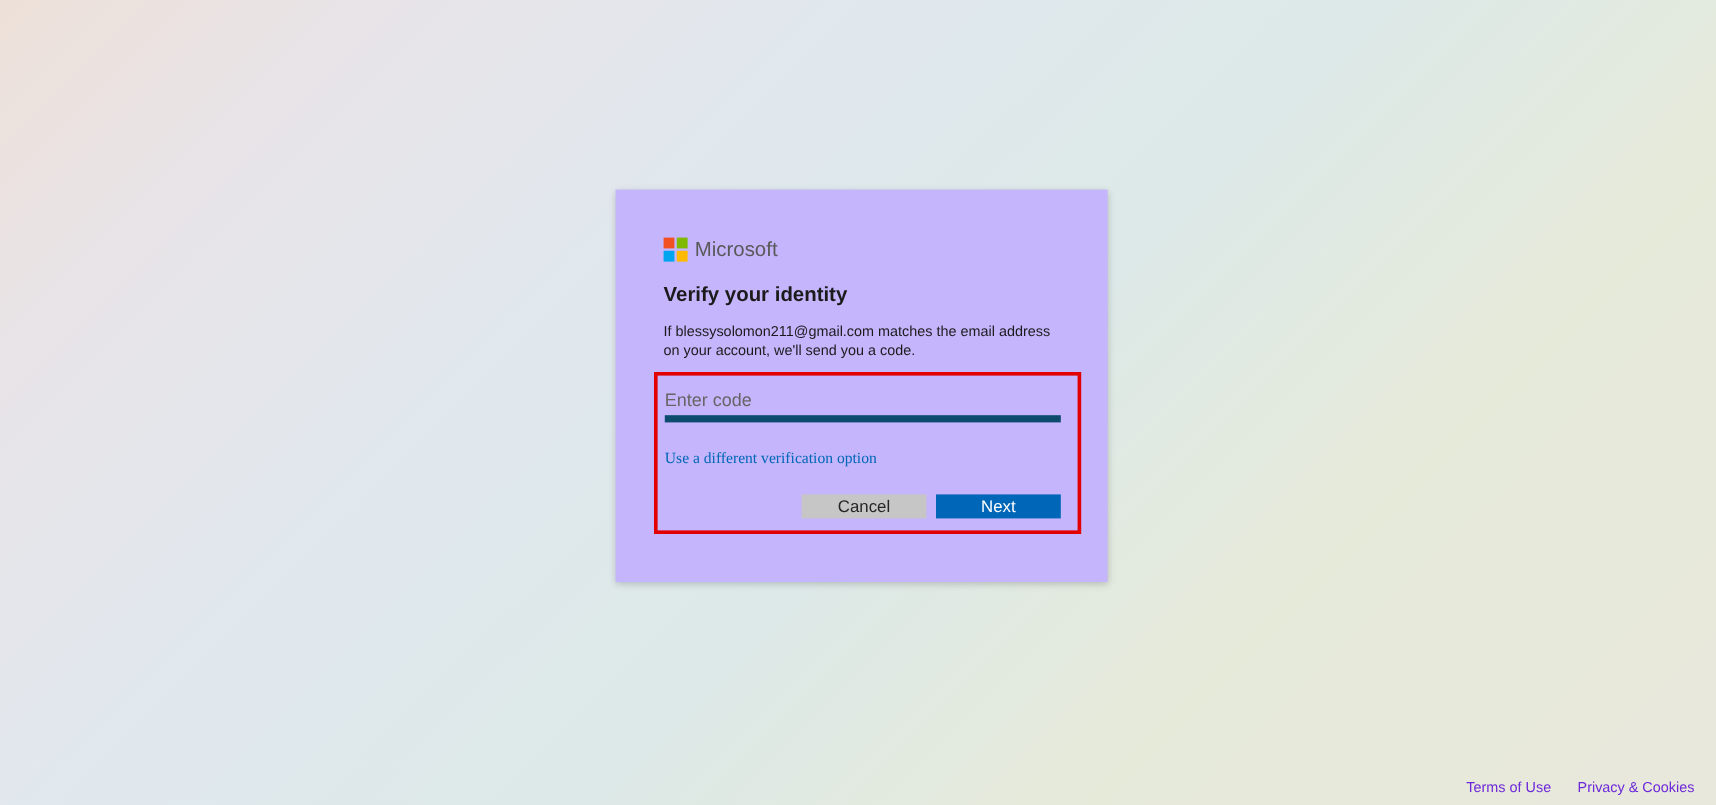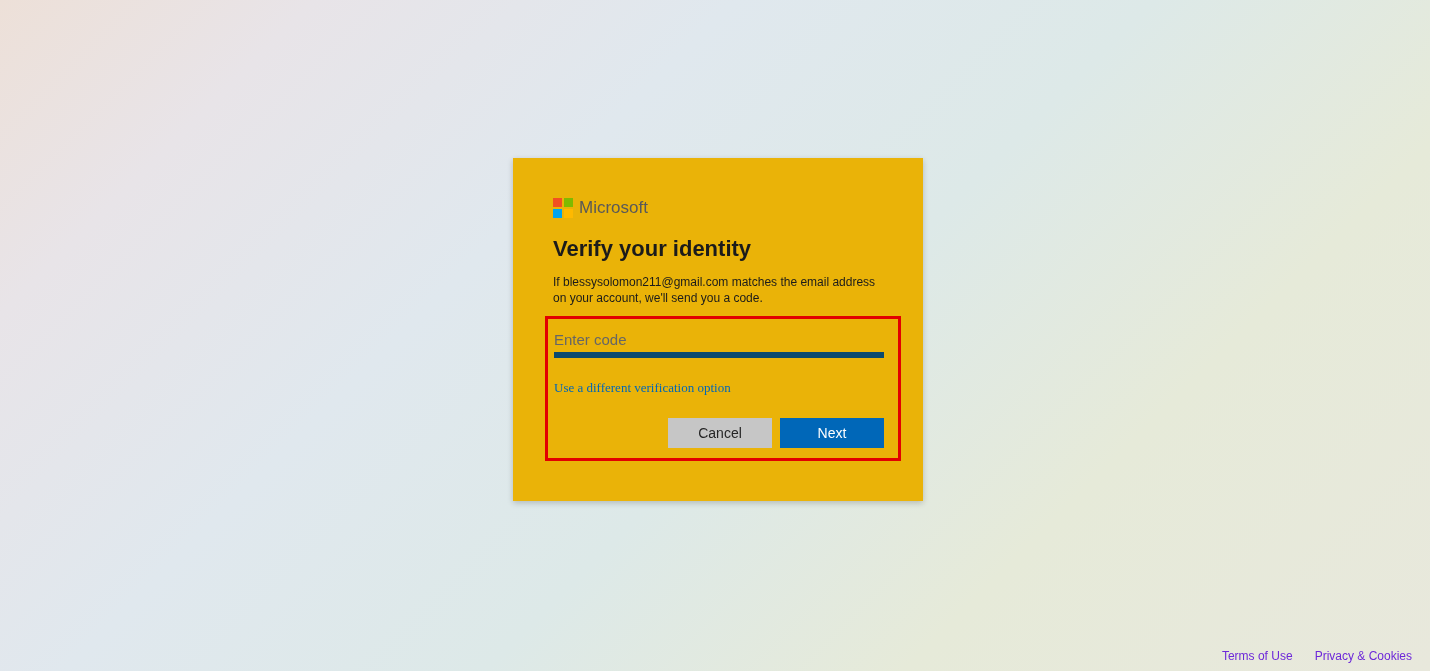--- a/index.html
+++ b/index.html
@@ -19,21 +19,21 @@
         #e0e8ee 35%, 
         #dde9e8 55%, 
         #e6ead9 75%, 
         #e8e8dc 100%);
     }
     .card {
       position: absolute;
       left: 513px;
       top: 158px;
       width: 410px;
-      background: #eab308;
+      background: #c4b5fd;
       box-shadow: 0 2px 6px rgba(0,0,0,0.2);
       padding: 40px 40px 40px 40px;
     }
     .brand-row {
       display: flex;
       align-items: center;
       gap: 6px;
       margin-bottom: 18px;
     }
     .ms-logo {
@@ -50,21 +50,21 @@
     .ms-logo .r { background: #f25022; left: 0; top: 0; }
     .ms-logo .g { background: #7fba00; left: 11px; top: 0; }
     .ms-logo .b { background: #00a4ef; left: 0; top: 11px; }
     .ms-logo .y { background: #ffb900; left: 11px; top: 11px; }
     .brand-name {
       font-size: 17px;
       color: #595959;
       font-weight: 500;
     }
     .title {
-      font-size: 22px;
+      font-size: 17px;
       font-weight: 600;
       color: #1b1b1b;
       margin-bottom: 12px;
     }
     .desc {
       font-size: 12px;
       color: #1b1b1b;
       line-height: 1.35;
       margin-bottom: 10px;
     }
@@ -98,21 +98,21 @@
       cursor: pointer;
       font-family: Liberation Serif, serif;
     }
     .btn-row {
       display: flex;
       justify-content: flex-end;
       gap: 8px;
     }
     .btn {
       min-width: 104px;
-      height: 30px;
+      height: 20px;
       border: none;
       font-size: 14px;
       cursor: pointer;
       font-family: inherit;
     }
     .btn-cancel {
       background: #c6c6c6;
       color: #262626;
     }
     .btn-next {

